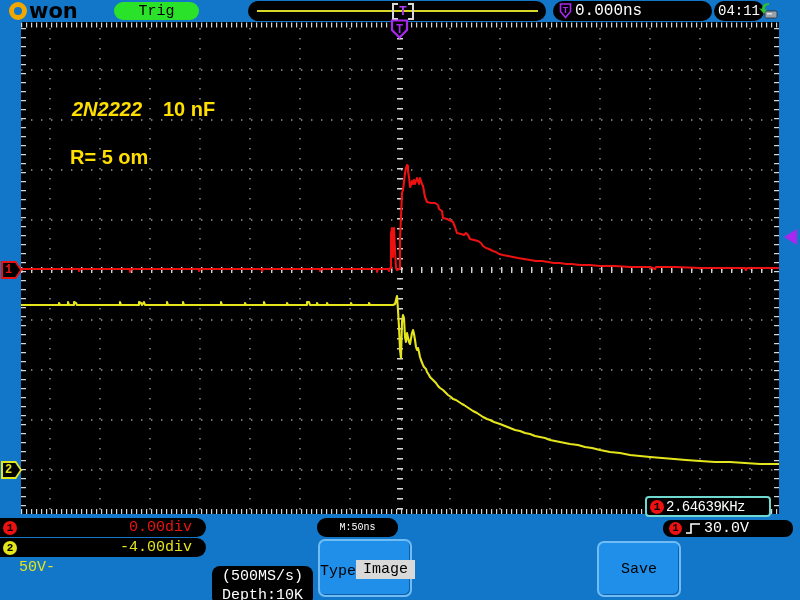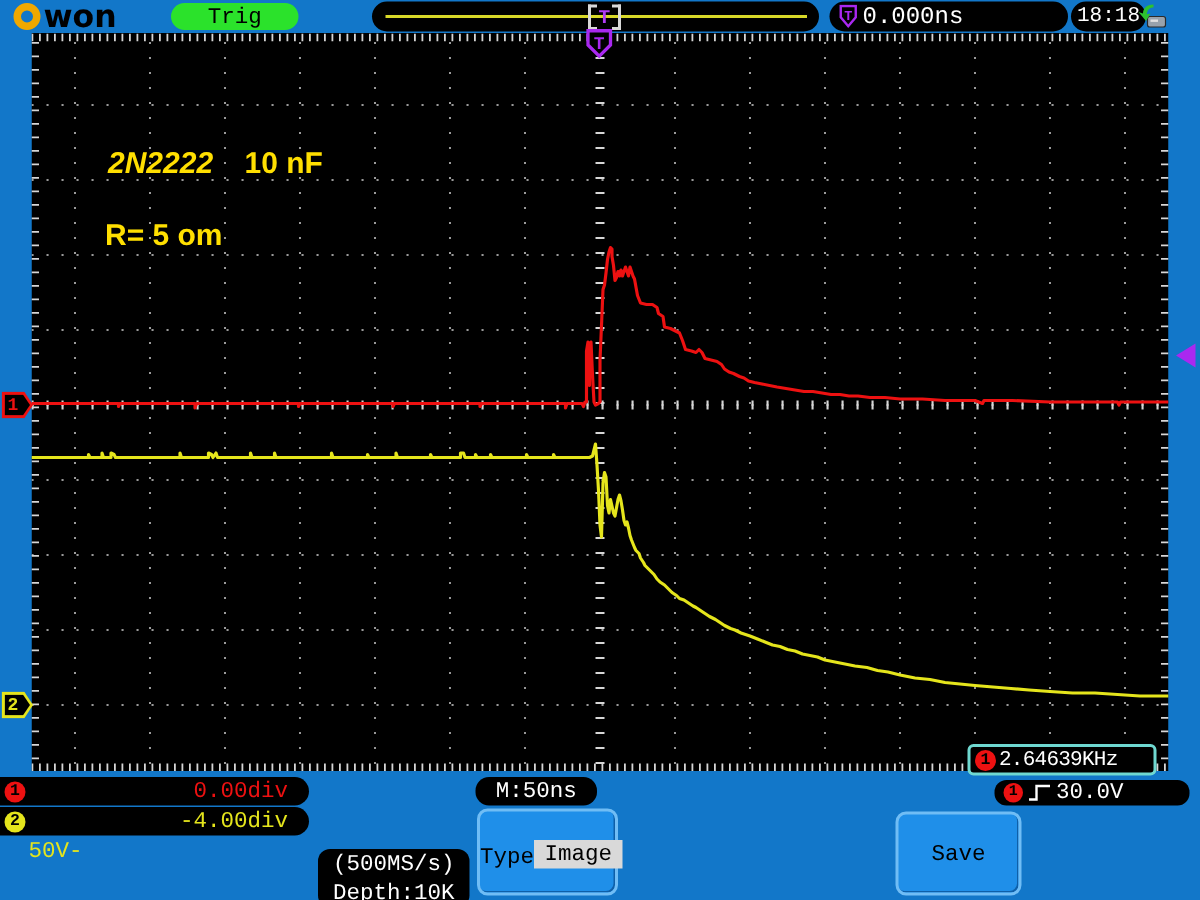--- a/index.html
+++ b/index.html
@@ -50,21 +50,21 @@
   .badge-red{background:#ED1111;} .badge-yel{background:#E5E51C;}
   .b14{width:14px;height:14px;font-size:11px;} .b13{width:13px;height:13px;font-size:10px;}
   .ch-pill{left:0;width:206px;height:19px;border-radius:0 10px 10px 0;padding-left:3px;box-sizing:border-box;}
   .ch1-pill{top:518px;} .ch2-pill{top:538px;}
   .ch-volts{font-size:15px;margin-left:2px;margin-top:40px;}
   .ch-pos{font-size:15px;margin-left:auto;margin-right:14px;}
   .c-red{color:#ED1111;} .c-yel{color:#E5E51C;}
   .acq-pill{left:212px;top:518px;width:101px;height:39px;border-radius:8px;flex-direction:column;
             justify-content:center;color:#fff;font-size:15px;line-height:19px;margin-top:48px;}
   .tb-pill{left:317px;top:518px;width:81px;height:19px;border-radius:9px;justify-content:center;
-           color:#fff;font-size:15px;}
+           color:#fff;font-size:10px;}
   .trg-pill{left:663px;top:520px;width:130px;height:17px;border-radius:8px;padding:0 6px;
             box-sizing:border-box;gap:3px;}
   .trg-lvl{color:#fff;font-size:15px;}
   .menu-btn{position:absolute;background:#1F8FE9;border:2px solid #70BDF5;border-radius:7px;
             box-shadow:inset -1px -1px 0 #0E5FA8;box-sizing:border-box;color:#000;z-index:2;}
   .type-btn{left:318px;top:539px;width:94px;height:58px;display:flex;flex-direction:row;align-items:center;}
   .btn-title{font-size:15px;margin-top:7px;}
   .btn-value{font-size:15px;background:#D9D9D9;padding:1px 7px;margin-top:2px;}
   .save-btn{left:597px;top:541px;width:84px;height:56px;display:flex;align-items:center;
             justify-content:center;font-size:15px;}
@@ -91,21 +91,21 @@
       </span>
     </div>
     <div class="pill time-pill">
       <svg width="13" height="16" viewBox="0 0 13 16">
         <path d="M1.5,1 H11.5 V8.5 L6.5,14.5 L1.5,8.5 Z" fill="#000" stroke="#A928F0" stroke-width="1.6"></path>
         <text x="6.5" y="10" fill="#A928F0" font-size="9" font-weight="bold" text-anchor="middle" font-family="Liberation Mono, monospace">T</text>
       </svg>
       <span class="time-txt">0.000ns</span>
     </div>
     <div class="pill clock-pill">
-      <span>18:18</span>
+      <span>04:11</span>
     </div>
     <span class="usb">
       <svg width="22" height="18" viewBox="0 0 22 18">
         <rect x="8" y="9" width="12" height="7" rx="1.5" fill="#98A2AC" stroke="#2A2A2A" stroke-width="0.8"></rect>
         <rect x="10" y="11" width="5" height="1.6" fill="#E0E0E0"></rect>
         <path d="M12,1 C7,1 5,4 5,7 L2,6 L7,12 L10,7 L7.5,7.5 C8,4.5 9,3 12,3 Z" fill="#2EC22E"></path>
       </svg>
     </span>
   </div>
 

